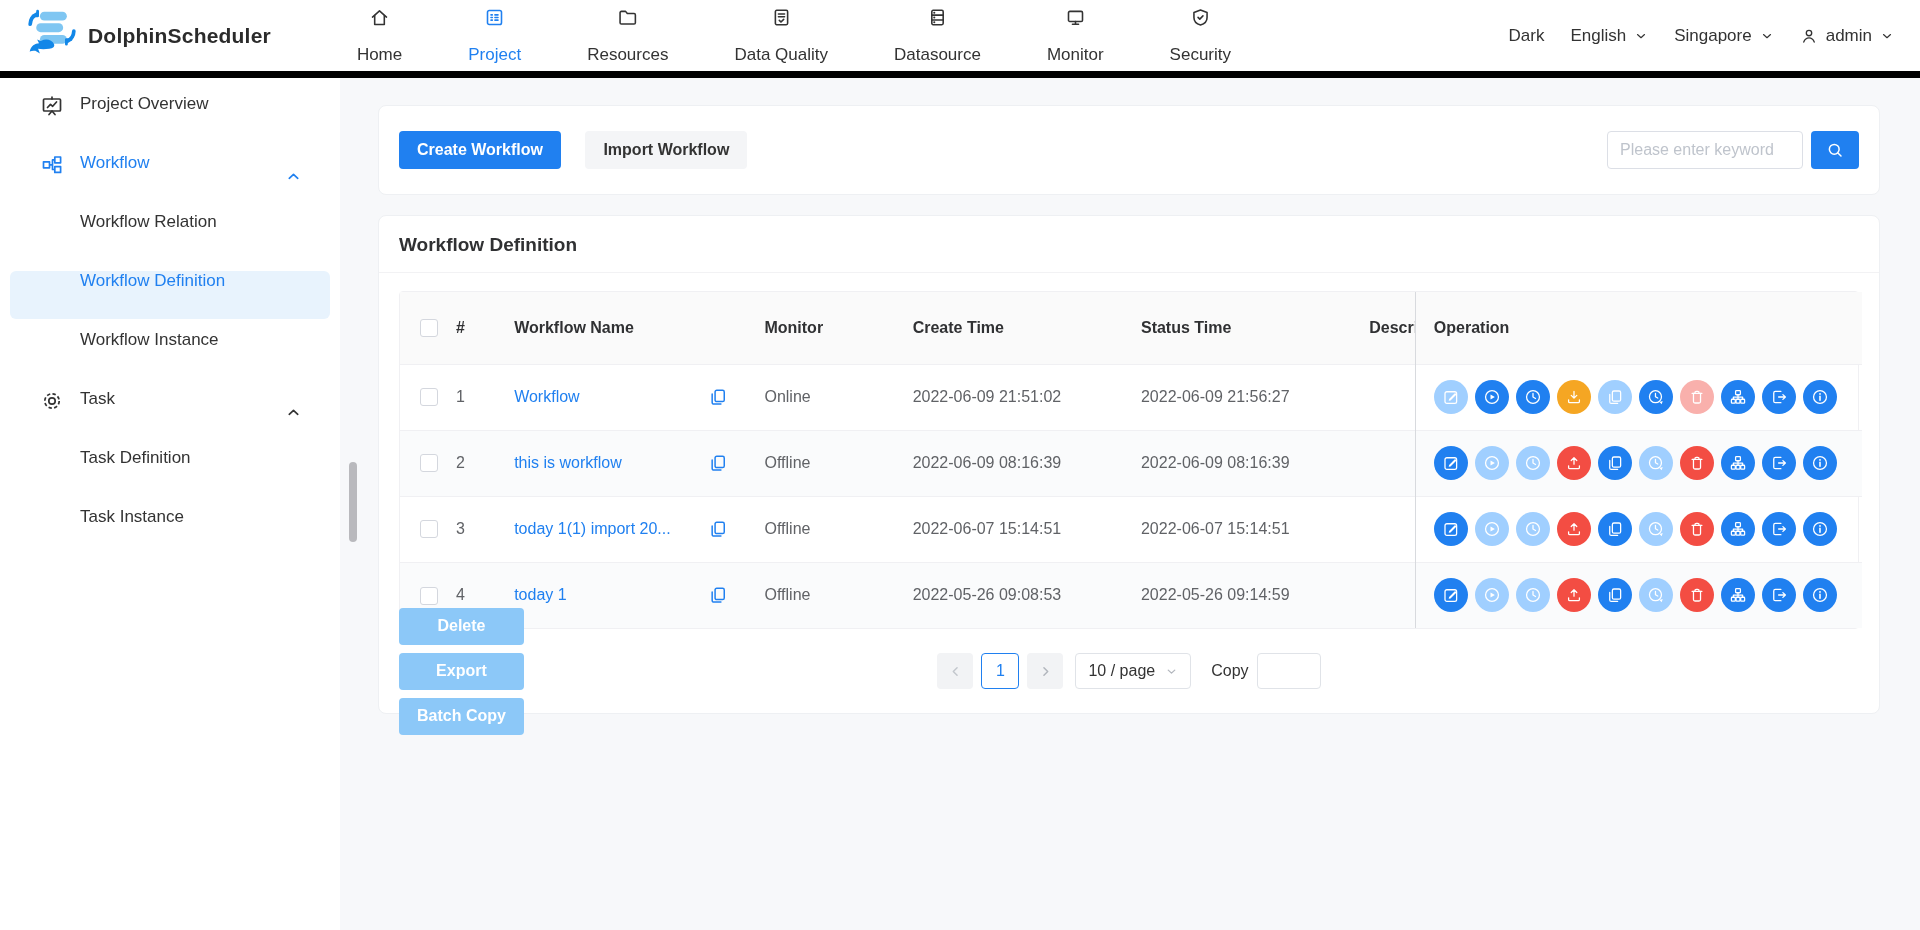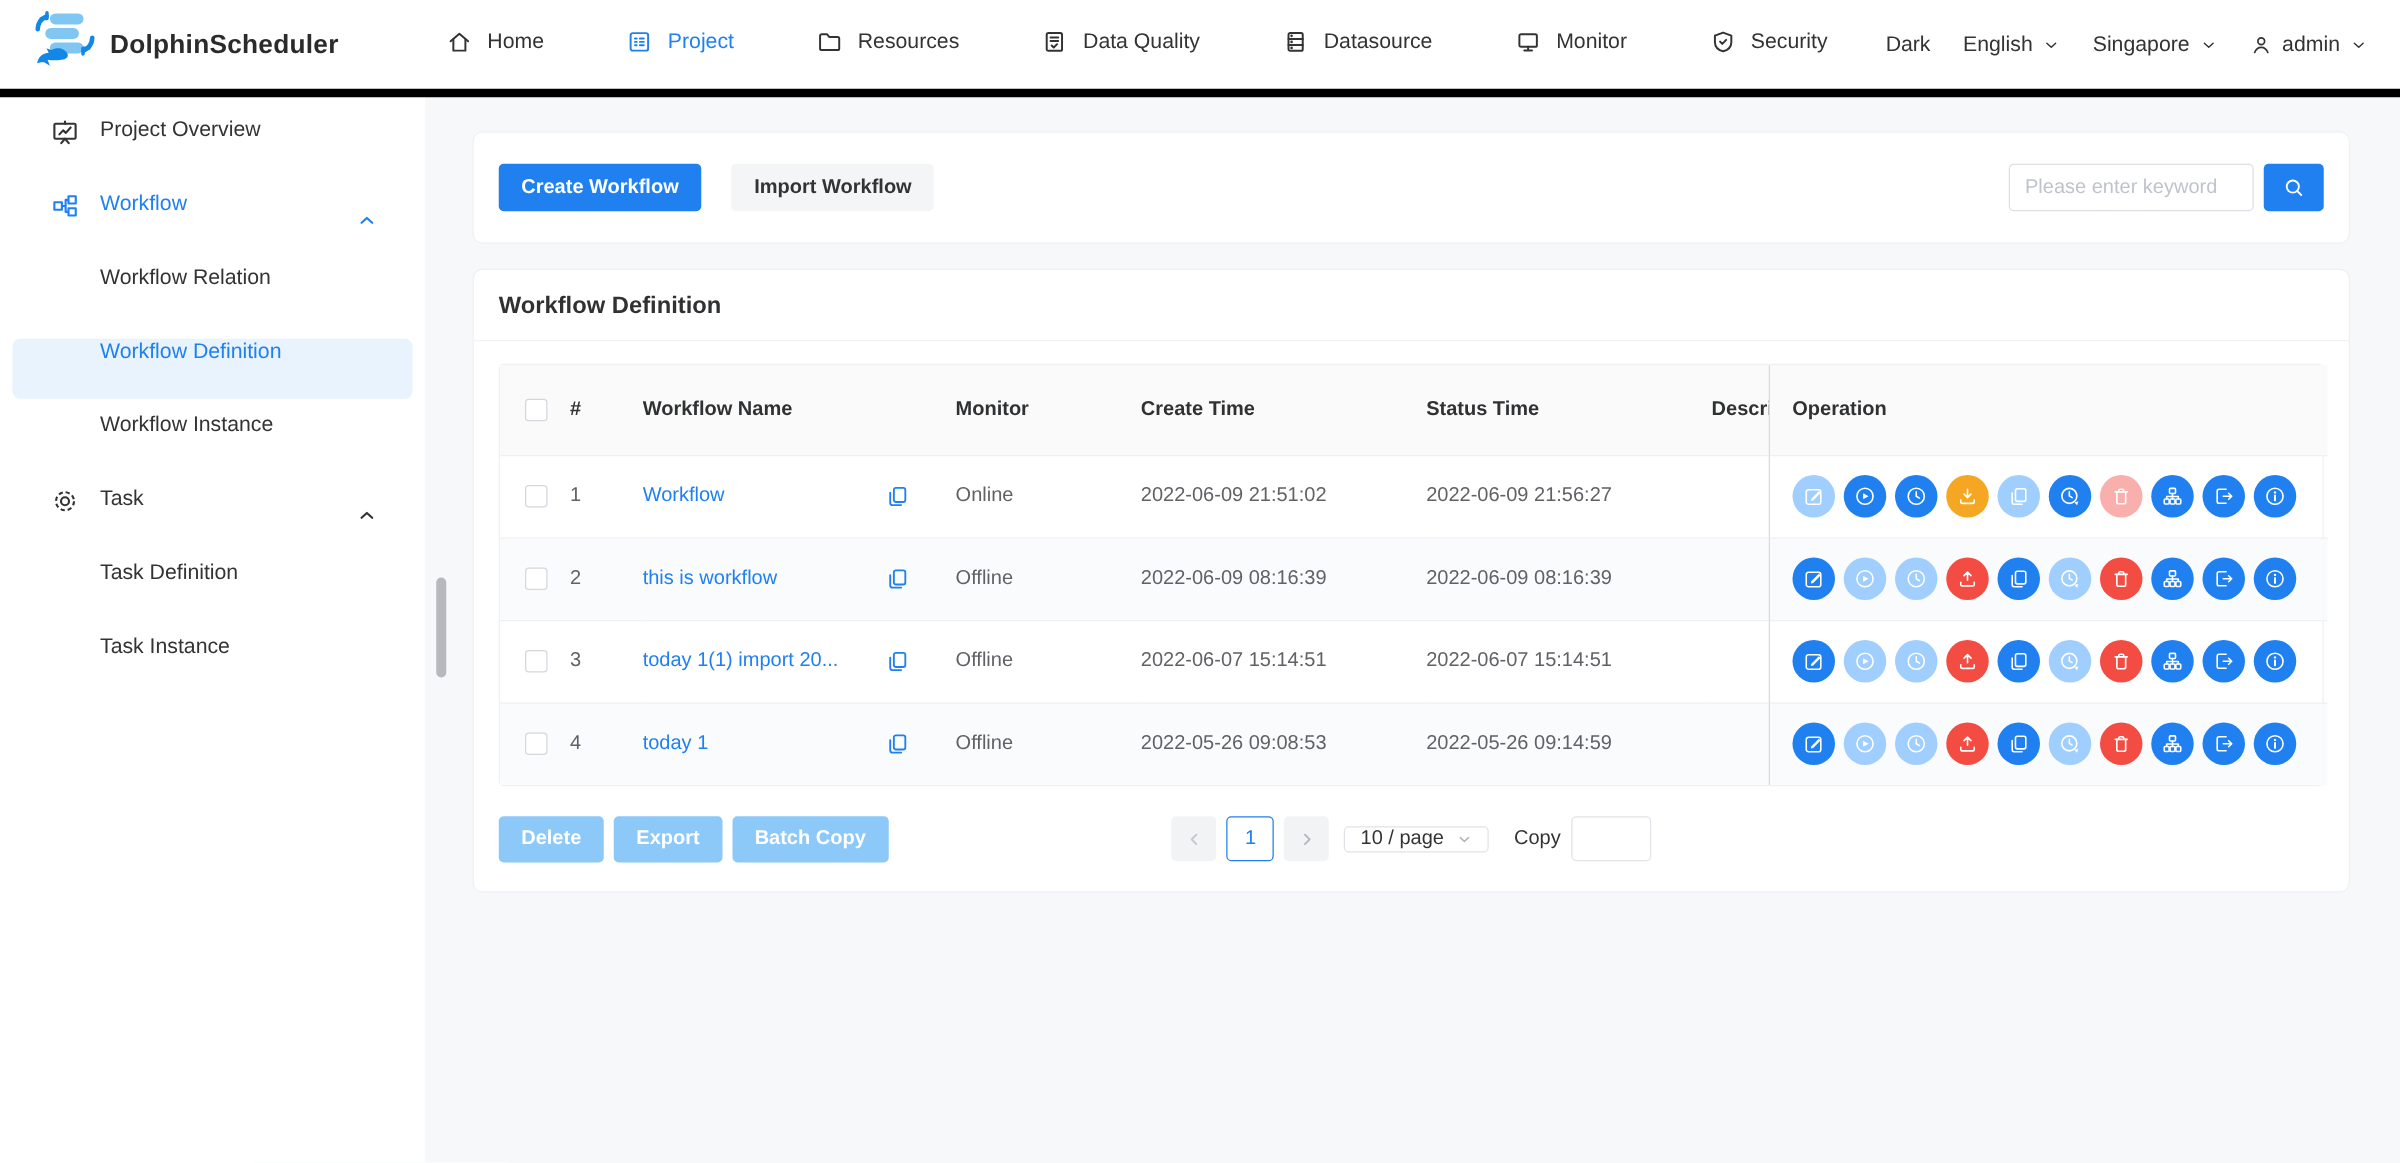--- a/index.html
+++ b/index.html
@@ -11,21 +11,21 @@
   body{
     width:1920px; height:930px; overflow:hidden; background:#fff;
     font-family:"Liberation Sans","DejaVu Sans",sans-serif; color:var(--text); font-size:16px;
   }
   
   .navbar{ height:78px; display:flex; align-items:center; padding:0 26px; background:#fff;
            border-bottom:7px solid #000000; }
   .brand{ display:flex; align-items:center; gap:10px; cursor:pointer; }
   .brand-name{ font-size:21px; font-weight:600; color:#2b2b2b; letter-spacing:.2px; }
   .nav-items{ display:flex; align-items:center; margin-left:86px; gap:66px; }
-  .nav-item{ display:flex; gap:12px; font-size:17px; color:var(--text); cursor:pointer; }
+  .nav-item{ display:flex; align-items:center; gap:12px; font-size:17px; color:var(--text); cursor:pointer;flex-direction:column; }
   .nav-item svg{ stroke:#333; }
   .nav-item.active{ color:var(--primary); }
   .nav-item.active svg{ stroke:var(--primary); }
   .nav-right{ margin-left:auto; display:flex; align-items:center; gap:26px; font-size:17px; }
   .nav-drop{ display:flex; align-items:center; gap:8px; cursor:pointer; }
   .chev{ stroke:#333; }
   
   .layout{ display:flex; height:852px; position:relative; }
   .sidebar{ width:340px; background:#fff; padding-top:16px; flex-shrink:0; }
   .side-item{ height:48px; margin:0 10px 11px 10px; display:flex; align-items:flex-start;
@@ -76,28 +76,28 @@
   .op-btn{ width:34px; height:34px; border-radius:50%; border:none; margin-right:7px; cursor:pointer;
            display:inline-flex; align-items:center; justify-content:center; flex-shrink:0; padding:0; }
   .op-btn.blue{ background:var(--primary); }
   .op-btn.disabled-blue{ background:var(--disabled-blue); }
   .op-btn.orange{ background:var(--orange); }
   .op-btn.red{ background:var(--red); }
   .op-btn.disabled-red{ background:var(--disabled-red); }
   .op-ic{ display:flex; }
   
   .panel-footer{ position:relative; height:84px; display:flex; align-items:center; justify-content:center; }
-  .bulk-group{ position:absolute; left:20px; display:flex; gap:8px; }
+  .bulk-group{ position:absolute; left:20px; display:flex; gap:8px;flex-direction:column; }
   .btn-bulk{ background:#8cc8f8; color:#fff; height:37px; }
   .pager{ display:flex; align-items:center; gap:8px; }
   .pg-btn{ width:36px; height:36px; border:none; border-radius:4px; background:#f2f3f5;
            display:flex; align-items:center; justify-content:center; cursor:pointer; }
   .pg-page{ width:38px; height:36px; border:1px solid var(--primary); border-radius:4px; background:#fff;
             color:var(--primary); font-size:16px; display:flex; align-items:center; justify-content:center; cursor:pointer; }
-  .pg-select{ height:21px; min-width:114px; border:1px solid #e0e3e8; border-radius:4px; background:#fff;
+  .pg-select{ height:36px; min-width:114px; border:1px solid #e0e3e8; border-radius:4px; background:#fff;
               display:flex; align-items:center; justify-content:space-between; padding:0 12px; gap:10px;
               margin-left:4px; cursor:pointer; color:var(--text); }
   .goto-label{ margin-left:12px; color:var(--text); }
   .goto-input{ width:64px; height:36px; border:1px solid #e0e3e8; border-radius:4px; outline:none;
                font-size:16px; font-family:inherit; padding:0 8px; }
 </style>
 </head>
 <body>
 
 <div class="navbar">

